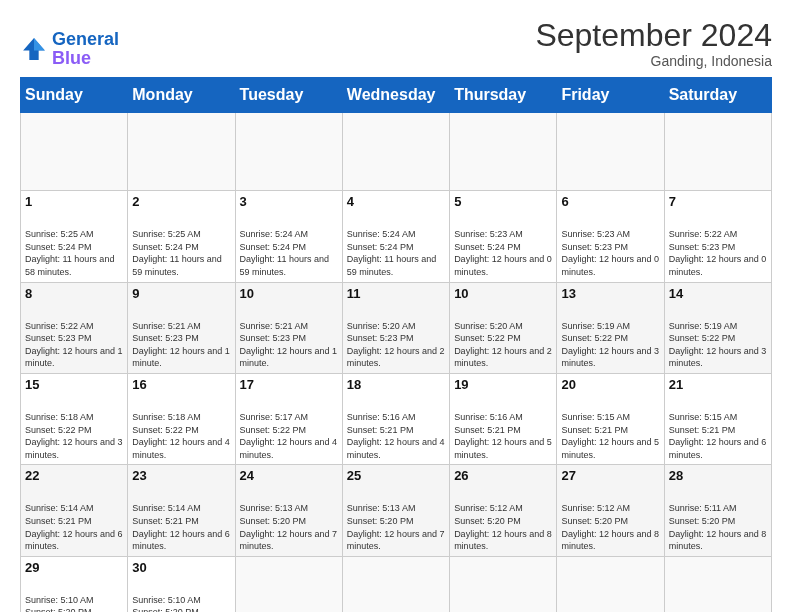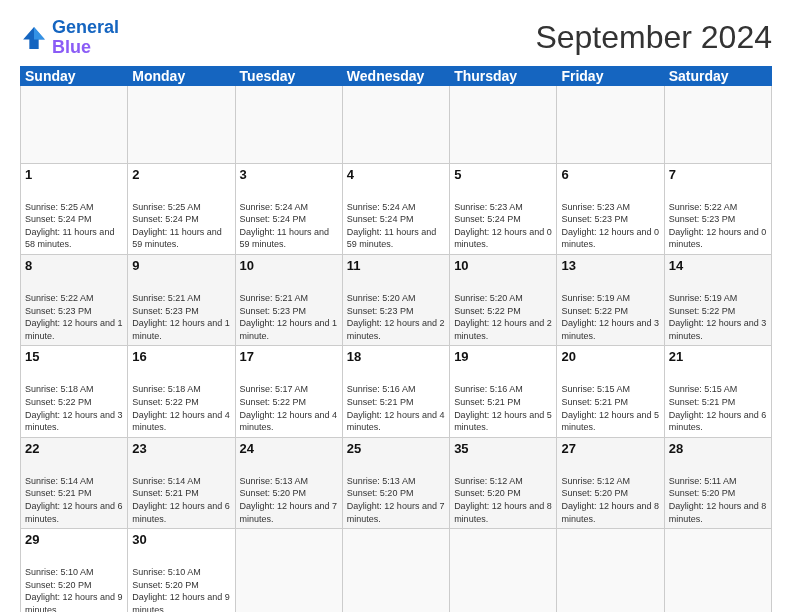--- a/index.html
+++ b/index.html
@@ -12,21 +12,21 @@
     }
     .page {
       width: 792px;
       height: 612px;
       padding: 18px 20px 12px 20px;
       background: #fff;
     }
     .header {
       display: flex;
       justify-content: space-between;
-      align-items: center;
+      align-items: flex-end;
       margin-bottom: 8px;
     }
     .logo {
       display: flex;
       align-items: center;
       gap: 4px;
     }
     .logo-text {
       font-size: 18px;
       font-weight: bold;
@@ -54,23 +54,23 @@
       color: #555;
     }
     table {
       width: 100%;
       border-collapse: collapse;
       table-layout: fixed;
     }
     thead tr th {
       background: #1565c0;
       color: #fff;
-      font-size: 14px;
+      font-size: 16px;
       font-weight: bold;
-      padding: 1px 4px;
+      padding: 8px 4px;
       text-align: left;
       border: 1px solid #1565c0;
     }
     tbody tr td {
       border: 1px solid #ccc;
       vertical-align: top;
       padding: 3px 4px;
       font-size: 9.5px;
       color: #333;
       height: 78px;
@@ -108,20 +108,21 @@
         <polygon points="18,4 32,20 24,20 24,32 12,32 12,20 4,20" fill="#1565c0"></polygon>
         <polygon points="18,4 32,20 18,20" fill="#42a5f5" opacity="0.7"></polygon>
       </svg>
       <div class="logo-text">
         <div><span>General</span></div>
         <div><span style="color:#8b5cf6">Blue</span></div>
       </div>
     </div>
     <div class="title-area">
       <div class="month-title">September 2024</div>
+      <div class="location">Ganding, Indonesia</div>
     </div>
   </div>
 
   <table>
     <thead>
       <tr>
         <th>Sunday</th>
         <th>Monday</th>
         <th>Tuesday</th>
         <th>Wednesday</th>
@@ -241,21 +242,21 @@
           </td>
           <td>
             <span class="day-num">24</span>
             <div class="day-info">Sunrise: 5:13 AM<br>Sunset: 5:20 PM<br>Daylight: 12 hours and 7 minutes.</div>
           </td>
           <td>
             <span class="day-num">25</span>
             <div class="day-info">Sunrise: 5:13 AM<br>Sunset: 5:20 PM<br>Daylight: 12 hours and 7 minutes.</div>
           </td>
           <td>
-            <span class="day-num">35</span>
+            <span class="day-num">26</span>
             <div class="day-info">Sunrise: 5:12 AM<br>Sunset: 5:20 PM<br>Daylight: 12 hours and 8 minutes.</div>
           </td>
           <td>
             <span class="day-num">27</span>
             <div class="day-info">Sunrise: 5:12 AM<br>Sunset: 5:20 PM<br>Daylight: 12 hours and 8 minutes.</div>
           </td>
           <td>
             <span class="day-num">28</span>
             <div class="day-info">Sunrise: 5:11 AM<br>Sunset: 5:20 PM<br>Daylight: 12 hours and 8 minutes.</div>
           </td>

